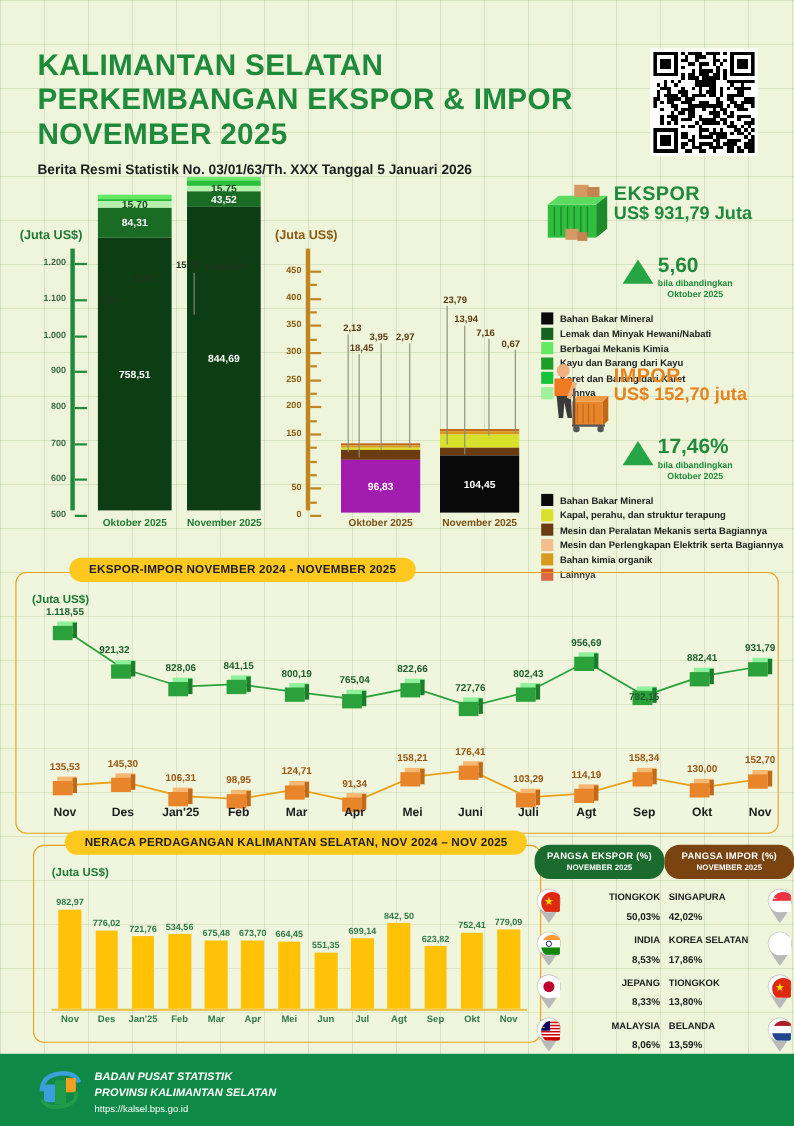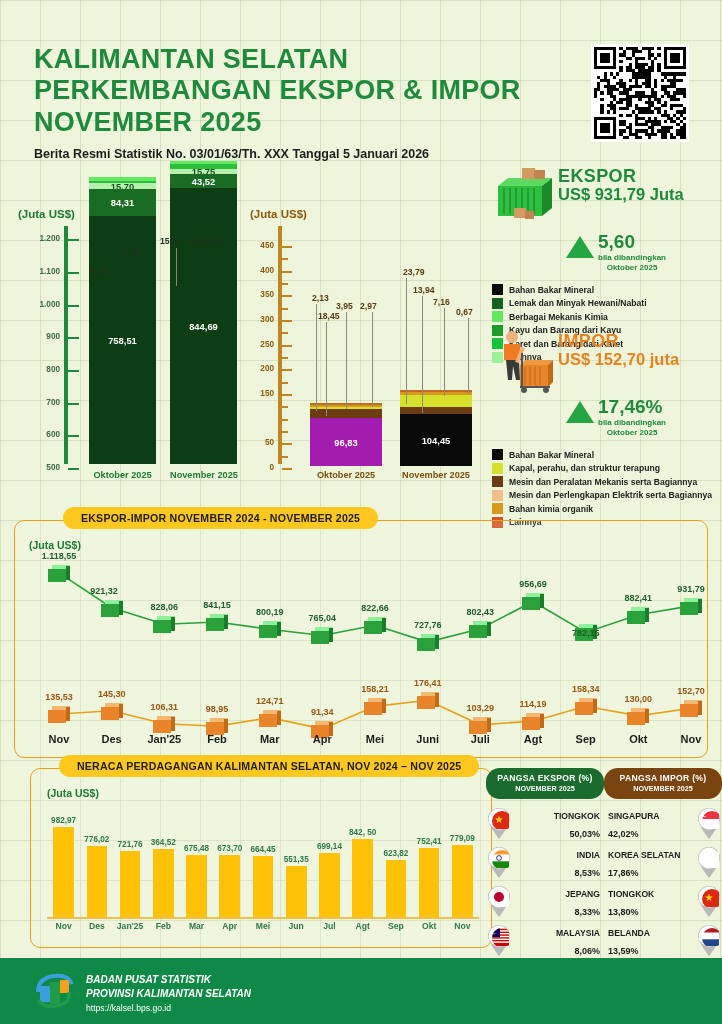--- a/index.html
+++ b/index.html
@@ -989,21 +989,21 @@
         <div class="nbar" style="left: 22.3138px; width: 20.6031px; top: 57.5668px; height: 90.4332px; background: rgb(255, 194, 7);"></div>
         <div class="nlab2" style="left: 15.3138px; width: 34.6031px; top: 46.5668px;">982,97</div>
         <div class="nmon" style="left: 13.3138px; width: 38.6031px; top: 152px;">Nov</div>
         <div class="nbar" style="left: 55.5446px; width: 20.6031px; top: 76.6062px; height: 71.3938px; background: rgb(255, 194, 7);"></div>
         <div class="nlab2" style="left: 48.5446px; width: 34.6031px; top: 65.6062px;">776,02</div>
         <div class="nmon" style="left: 46.5446px; width: 38.6031px; top: 152px;">Des</div>
         <div class="nbar" style="left: 88.7754px; width: 20.6031px; top: 81.5981px; height: 66.4019px; background: rgb(255, 194, 7);"></div>
         <div class="nlab2" style="left: 81.7754px; width: 34.6031px; top: 70.5981px;">721,76</div>
         <div class="nmon" style="left: 79.7754px; width: 38.6031px; top: 152px;">Jan'25</div>
         <div class="nbar" style="left: 122.006px; width: 20.6031px; top: 79.7167px; height: 68.2833px; background: rgb(255, 194, 7);"></div>
-        <div class="nlab2" style="left: 115.006px; width: 34.6031px; top: 68.7167px;">364,52</div>
+        <div class="nlab2" style="left: 115.006px; width: 34.6031px; top: 68.7167px;">534,56</div>
         <div class="nmon" style="left: 113.006px; width: 38.6031px; top: 152px;">Feb</div>
         <div class="nbar" style="left: 155.237px; width: 20.6031px; top: 85.8558px; height: 62.1442px; background: rgb(255, 194, 7);"></div>
         <div class="nlab2" style="left: 148.237px; width: 34.6031px; top: 74.8558px;">675,48</div>
         <div class="nmon" style="left: 146.237px; width: 38.6031px; top: 152px;">Mar</div>
         <div class="nbar" style="left: 188.468px; width: 20.6031px; top: 86.0196px; height: 61.9804px; background: rgb(255, 194, 7);"></div>
         <div class="nlab2" style="left: 181.468px; width: 34.6031px; top: 75.0196px;">673,70</div>
         <div class="nmon" style="left: 179.468px; width: 38.6031px; top: 152px;">Apr</div>
         <div class="nbar" style="left: 221.698px; width: 20.6031px; top: 86.8706px; height: 61.1294px; background: rgb(255, 194, 7);"></div>
         <div class="nlab2" style="left: 214.698px; width: 34.6031px; top: 75.8706px;">664,45</div>
         <div class="nmon" style="left: 212.698px; width: 38.6031px; top: 152px;">Mei</div>

